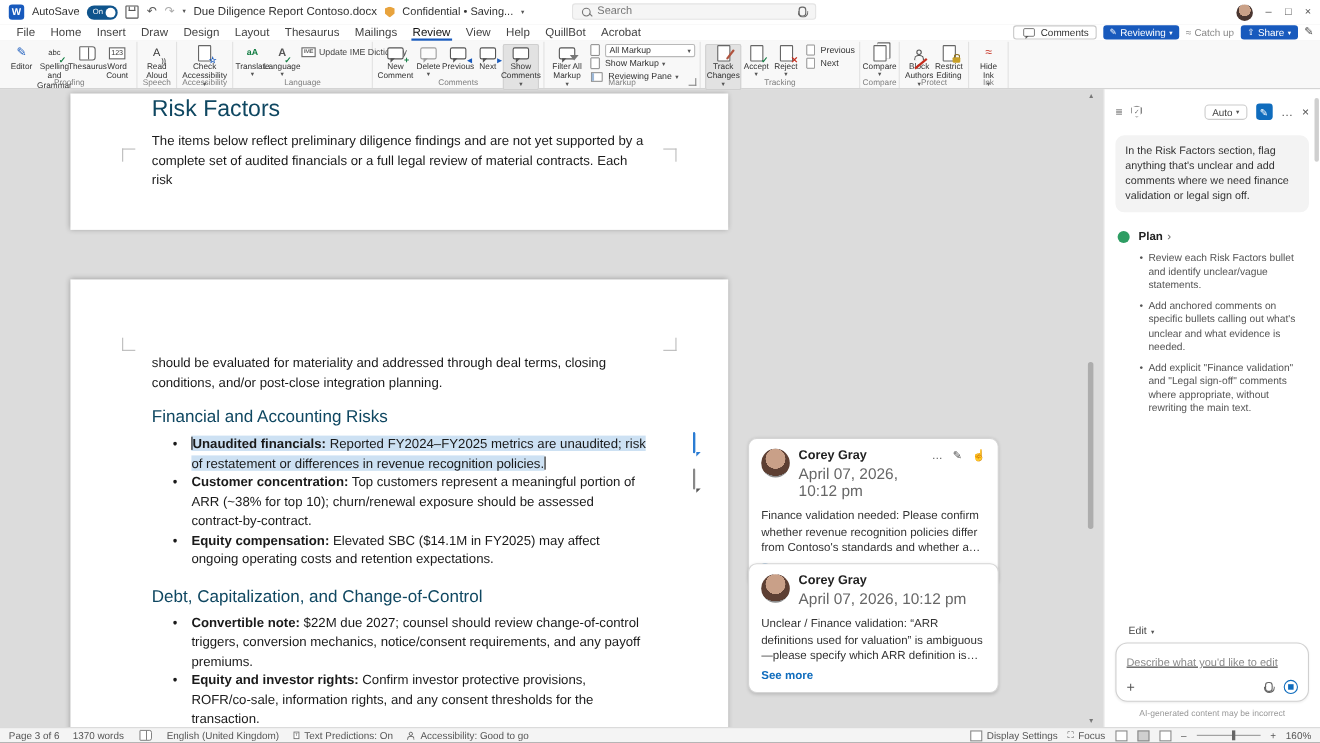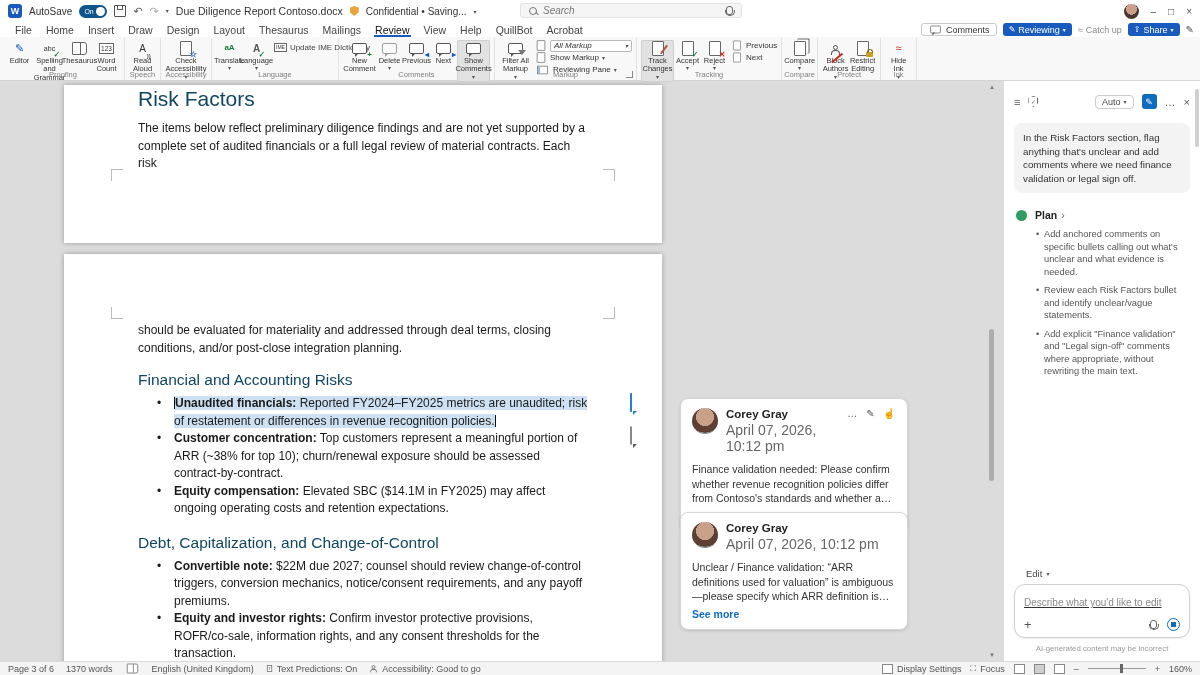--- a/index.html
+++ b/index.html
@@ -8,21 +8,21 @@
   .titlebar{position:absolute;top:0;left:0;right:0;height:22px;background:#fff;display:flex;align-items:center;gap:7px;padding:0 8px;font-size:10px;z-index:6;box-sizing:border-box;}
   .wlogo{width:14px;height:14px;background:#185ABD;border-radius:3px;color:#fff;font-size:9px;font-weight:bold;display:flex;align-items:center;justify-content:center;flex:none;}
   .toggle{width:28px;height:13px;border-radius:7px;background:#0f548c;position:relative;color:#fff;font-size:7px;display:flex;align-items:center;padding-left:5px;box-sizing:border-box;flex:none;}
   .toggle .knob{position:absolute;right:2px;top:2px;width:9px;height:9px;border-radius:50%;background:#fff;}
   .tb-ic{color:#555;font-size:11px;line-height:1;}
   .dim{color:#aaa;}
   .savei{width:10px;height:10px;border:1.2px solid #555;border-radius:1px;position:relative;}
   .savei::before{content:'';position:absolute;top:0;left:2px;right:2px;height:3px;border:1px solid #555;border-top:none;}
   .doctitle{color:#333;font-size:10.5px;white-space:nowrap;}
   .shield{width:9px;height:10px;background:#e8a33d;clip-path:polygon(50% 0,100% 18%,100% 62%,50% 100%,0 62%,0 18%);flex:none;}
-  .search{position:absolute;left:520px;top:3px;width:222px;height:15px;background:#f5f5f5;border:1px solid #e3e3e3;border-radius:3px;display:flex;align-items:center;gap:6px;padding:0 8px;color:#777;box-sizing:border-box;font-style:italic;}
+  .search{position:absolute;left:520px;top:3px;width:222px;height:15px;background:#f5f5f5;border:1px solid #e3e3e3;border-radius:3px;display:flex;align-items:center;gap:6px;padding:0 8px;color:#777;box-sizing:border-box;}
   .mag{width:6px;height:6px;border:1.2px solid #777;border-radius:50%;position:relative;flex:none;}
   .mag::after{content:'';position:absolute;width:4px;height:1.2px;background:#777;transform:rotate(45deg);right:-3px;bottom:-1px;}
   .mic{width:5px;height:7px;border:1.1px solid #666;border-radius:3px;position:relative;flex:none;}
   .mic::after{content:'';position:absolute;left:-2.5px;top:3px;width:8px;height:5px;border:1.1px solid #666;border-top:none;border-radius:0 0 5px 5px;}
   .titlebar-right{margin-left:auto;display:flex;align-items:center;gap:12px;}
   .avatar{width:15px;height:15px;border-radius:50%;background:radial-gradient(circle at 50% 35%,#caa188 0 44%,#4a3630 45% 100%);}
   .winbtn{font-size:10px;color:#555;}
   
   .tabsrow{position:absolute;top:22px;left:0;right:0;height:15px;background:#fff;display:flex;align-items:center;font-size:10.5px;color:#444;padding:0 6px 0 8px;box-sizing:border-box;z-index:5;}
   .tab{padding:0 7px;height:100%;display:flex;align-items:center;position:relative;}
@@ -36,21 +36,21 @@
   
   .ribbon{position:absolute;top:37px;left:0;right:0;height:44px;background:#f8f8f8;border-bottom:1px solid #d4d4d4;display:flex;align-items:stretch;padding:1px 2px 0;box-sizing:border-box;z-index:4;}
   .rgroup{position:relative;display:flex;align-items:flex-start;padding:2px 4px 11px;border-right:1px solid #e2e2e2;}
   .rlabel{position:absolute;bottom:1px;left:0;right:0;text-align:center;font-size:7.5px;color:#808080;}
   .rbtn{width:33px;display:flex;flex-direction:column;align-items:center;font-size:7.5px;line-height:1.12;text-align:center;color:#333;padding:1px 0;border-radius:2px;}
   .rbtn.narrow{width:27px;}
   .rbtn .ic{height:15px;display:flex;align-items:center;justify-content:center;position:relative;margin-bottom:1px;}
   .rbtn.active{background:#e2e2e2;box-shadow:inset 0 0 0 1px #cfcfcf;}
   .rstack{display:flex;flex-direction:column;gap:1px;font-size:8px;color:#333;margin-left:3px;}
   .rrow{display:flex;align-items:center;gap:3px;height:11px;}
-  .combo{width:82px;height:12px;background:#fff;border:1px solid #b9b9b9;border-radius:2px;font-size:8px;display:flex;align-items:center;justify-content:space-between;padding:0 3px;box-sizing:border-box;font-style:italic;}
+  .combo{width:82px;height:12px;background:#fff;border:1px solid #b9b9b9;border-radius:2px;font-size:8px;display:flex;align-items:center;justify-content:space-between;padding:0 3px;box-sizing:border-box;}
   .dlg{position:absolute;right:3px;bottom:2px;width:6px;height:6px;border-right:1.2px solid #888;border-bottom:1.2px solid #888;}
   .ime{font-size:8px;color:#444;white-space:nowrap;margin:3px 0 0 4px;display:flex;gap:3px;align-items:center;}
   
   .bub{width:13px;height:9px;border:1.2px solid #555;border-radius:2px;position:relative;background:#fff;}
   .bub::after{content:'';position:absolute;left:1.5px;bottom:-4px;border-top:4px solid #555;border-right:4px solid transparent;}
   .bub.fill{background:#2b7cd3;border-color:#2b7cd3;}
   .bub.fill::after{border-top-color:#2b7cd3;}
   .doc{width:10px;height:13px;border:1.1px solid #666;border-radius:1px;background:#fff;position:relative;}
   .doc2{box-shadow:3px -2px 0 -0.5px #fff,3.5px -2.5px 0 0 #666;}
   .mark{position:absolute;right:-5px;bottom:-3px;font-size:8px;font-weight:bold;line-height:1;}
@@ -66,21 +66,21 @@
   .slash{position:absolute;width:14px;height:1.5px;background:#C42B1C;transform:rotate(-40deg);left:-2px;top:6px;}
   .lock{position:absolute;right:-5px;bottom:-2px;width:7px;height:5px;background:#c8a028;border-radius:1px;}
   .lock::before{content:'';position:absolute;top:-3px;left:1.5px;width:4px;height:3px;border:1px solid #8a6d1c;border-bottom:none;border-radius:3px 3px 0 0;}
   .pane{width:13px;height:10px;border:1.1px solid #666;position:relative;background:#fff;}
   .pane::before{content:'';position:absolute;left:0;top:0;bottom:0;width:3px;background:#9cb8d8;}
   .glyph{font-size:11px;line-height:1;}
   .dd{font-size:6px;color:#555;}
   
   .docarea{position:absolute;top:81px;left:0;width:1003px;height:580px;background:#dcdcdc;overflow:hidden;}
   .page{position:absolute;left:64px;width:598px;background:#fff;box-shadow:0 0 5px rgba(0,0,0,.3);box-sizing:border-box;}
-  .page1{top:4px;height:158px;padding:2px 74px 0;}
+  .page1{top:4px;height:124px;padding:2px 74px 0;}
   .page2{top:173px;height:412px;padding:68px 74px 0;}
   .h1doc{font-size:21px;color:#0F4761;font-weight:500;margin:0;}
   .h2doc{font-size:15.5px;color:#0F4761;font-weight:500;margin:14px 0 6px;}
   .pdoc{font-size:12px;line-height:17.5px;color:#1a1a1a;margin:9px 0 0;}
   .pdoc2{margin:0;}
   ul.bl{list-style:none;margin:0;padding:0;}
   ul.bl li{position:relative;padding-left:36px;font-size:12px;line-height:17.5px;color:#1a1a1a;}
   ul.bl li::before{content:'•';position:absolute;left:19px;}
   .lead{font-weight:bold;}
   .hl-blue{background:#cde1f3;}
@@ -509,22 +509,22 @@
     </div>
     <div class="cp-msg">In the Risk Factors section, flag anything that's unclear and add comments where we need finance validation or legal sign off.</div>
     <div class="cp-plan">
       <span class="plandot"></span>
       <div>
         <div class="plantitle">
             <span>Plan</span>
             <span style="font-weight:normal;color:#666">›</span>
           </div>
         <ul class="planitems">
+          <li>Review each Risk Factors bullet and identify unclear/vague statements.</li>
           <li>Add anchored comments on specific bullets calling out what's unclear and what evidence is needed.</li>
-          <li>Review each Risk Factors bullet and identify unclear/vague statements.</li>
           <li>Add explicit "Finance validation" and "Legal sign-off" comments where appropriate, without rewriting the main text.</li>
         </ul>
       </div>
     </div>
     <div class="cp-bottom">
       <div class="editlbl">
           <span>Edit</span>
           <span class="dd">▾</span>
         </div>
       <div class="cp-input">

